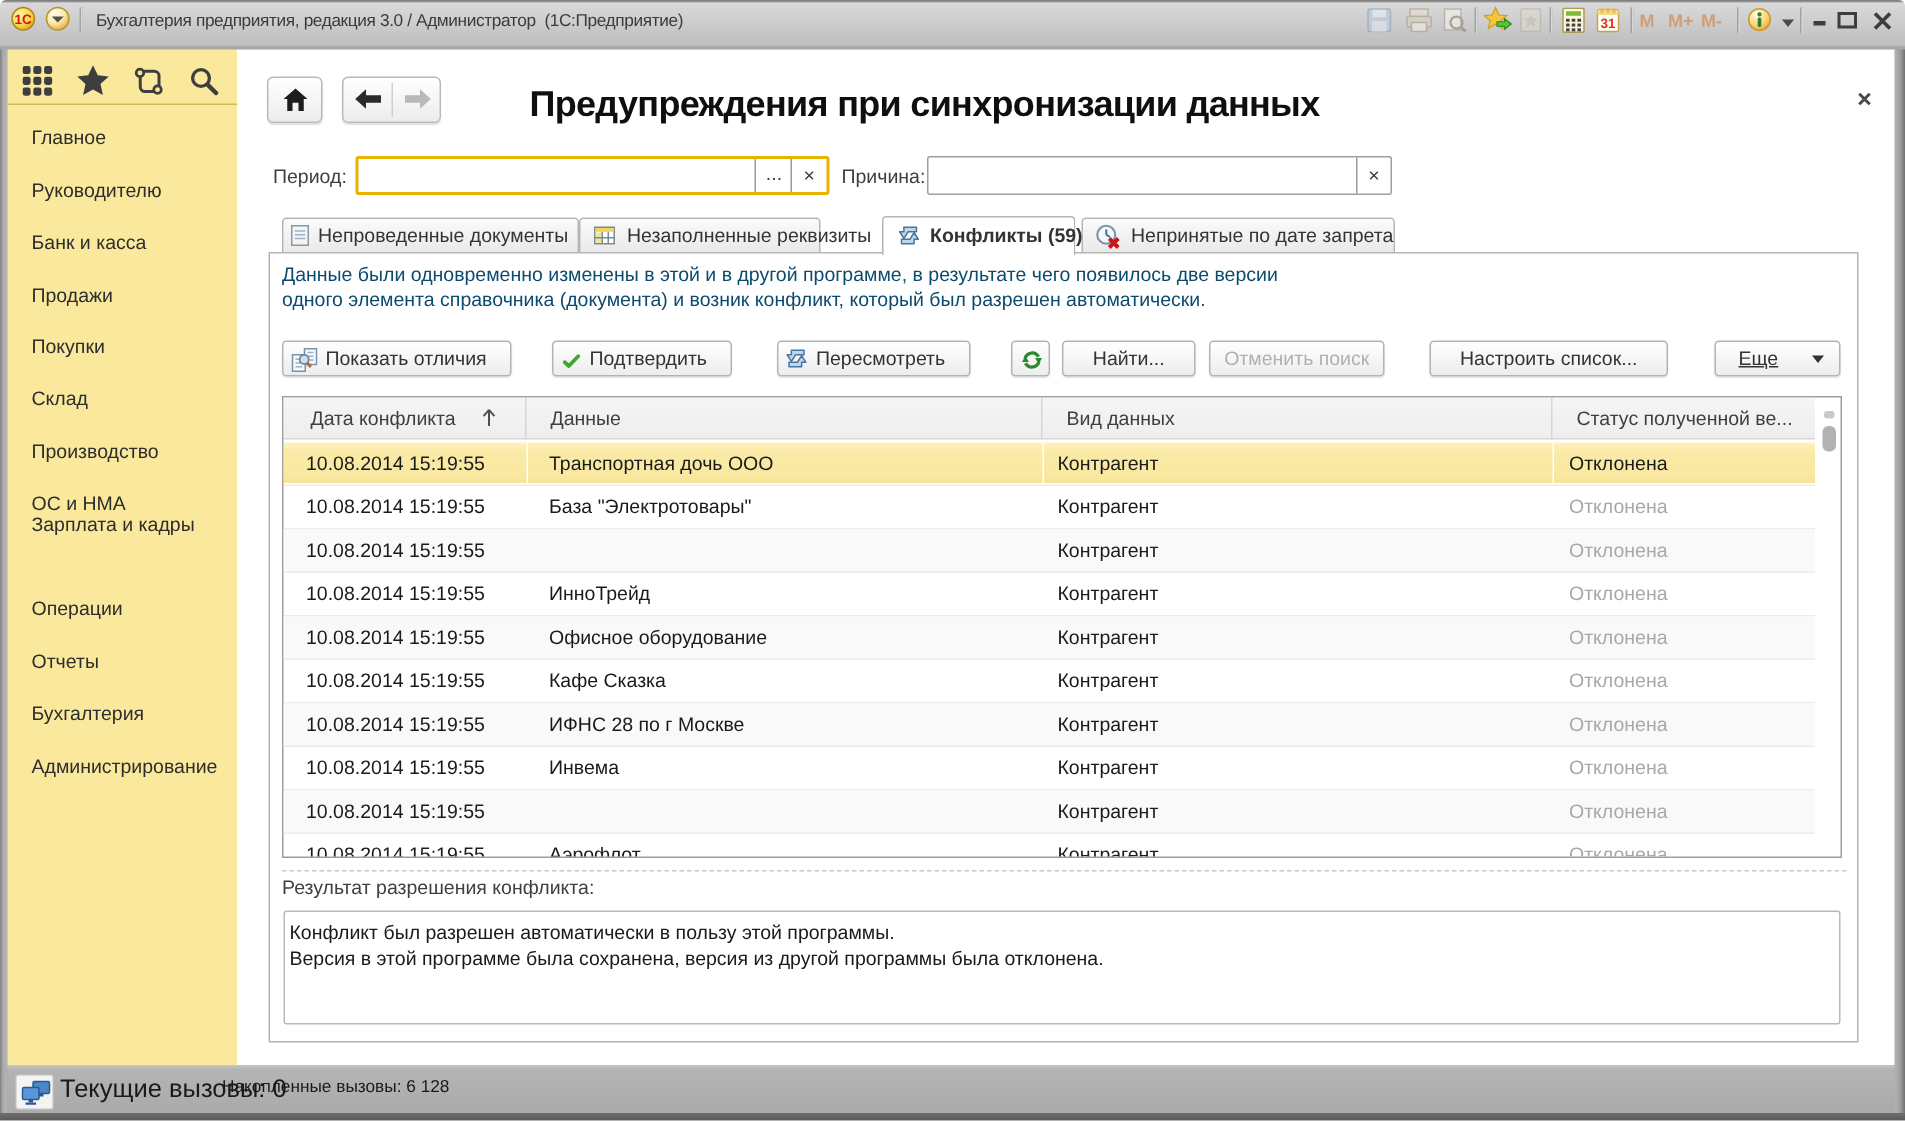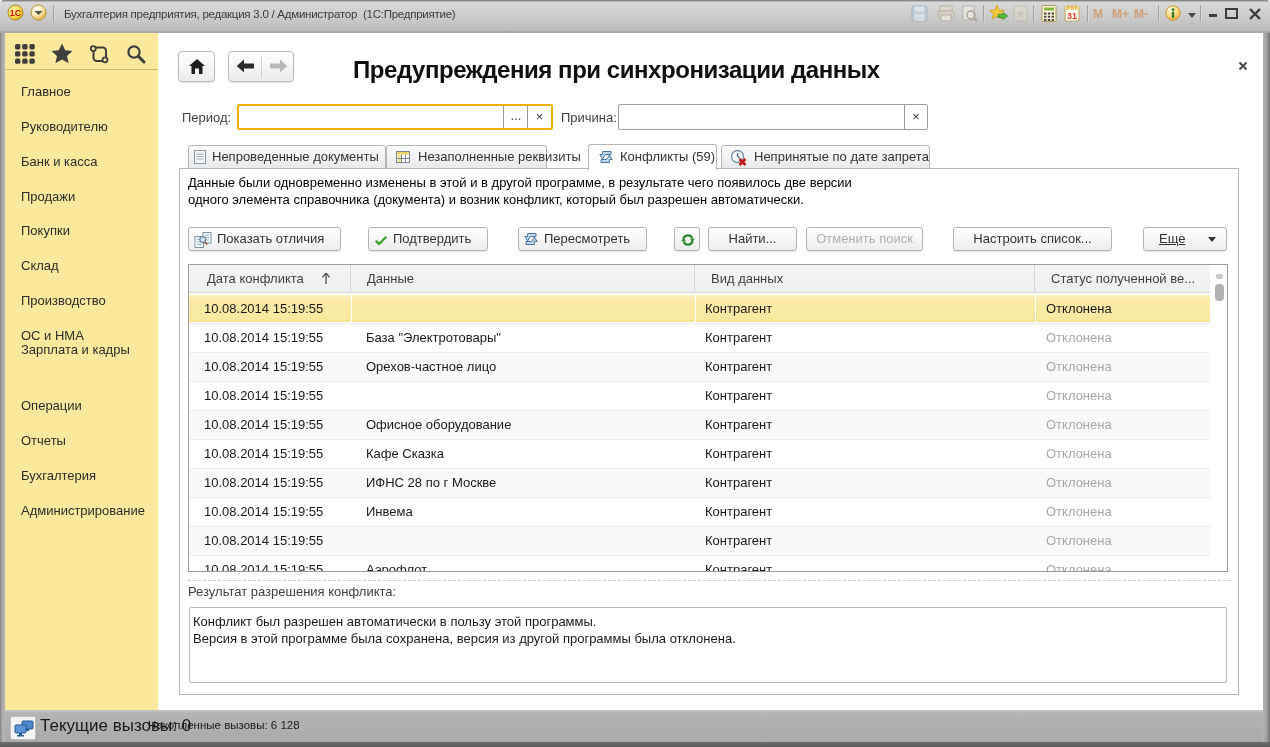--- a/index.html
+++ b/index.html
@@ -30,25 +30,25 @@
 .flabel{top:110px;font-size:13px;color:#3f3f3f;}
 .finput{top:104px;height:26px;box-sizing:border-box;background:#fff;border-radius:2px;}
 .icell{position:absolute;top:0;bottom:0;border-left:1px solid #9a9a9a;color:#3c3c3c;
   text-align:center;font-size:13px;}
 
 .tab{top:145px;height:24px;box-sizing:border-box;border:1px solid #b5b5b5;border-radius:3px 3px 0 0;
   background:linear-gradient(to bottom,#fbfbfb,#e9e9e9);font-size:13px;color:#333;}
 .tab.active{background:#fff;top:144px;height:26px;border-bottom:none;z-index:3;}
 .tab .ticon{position:absolute;left:6px;top:3px;}
 .tab.active .ticon{top:4px;}
-.tab.active .ttext{top:1px;}
+.tab.active .ttext{top:1px;font-weight:bold;}
 .tab .ttext{position:absolute;left:27px;top:0;height:21px;line-height:21px;white-space:nowrap;}
 
 #panel{left:179px;top:168px;width:1060px;height:527px;border:1px solid #b5b5b5;box-sizing:border-box;background:#fff;}
-#infotext{left:188px;top:174px;font-size:13px;line-height:17px;color:#000000;}
+#infotext{left:188px;top:174px;font-size:13px;line-height:17px;color:#0c4a6e;}
 
 .btn{top:227px;height:24px;box-sizing:border-box;border:1px solid #b3b3b3;border-radius:3px;
   box-shadow:0 1px 1px rgba(0,0,0,0.10);background:linear-gradient(to bottom,#ffffff,#ededed);font-size:13px;color:#333;
   text-align:center;white-space:nowrap;}
 .btn .bt{position:absolute;top:0;height:22px;line-height:22px;width:100%;left:0;}
 
 #tbl{left:188px;top:264px;width:1040px;height:308px;border:1px solid #9d9d9d;box-sizing:border-box;background:#fff;overflow:hidden;}
 #thead{position:absolute;left:0;top:0;width:1021px;height:28px;
   background:linear-gradient(to bottom,#f5f5f5,#eeeeee);border-bottom:1px solid #d6d6d6;box-sizing:border-box;}
 .hcell{position:absolute;top:0;height:28px;line-height:27px;font-size:13px;color:#3f3f3f;
@@ -364,37 +364,38 @@
     <div class="hcell" style="left:846px;width:175px;border-right:none;">Статус полученной ве...</div>
   </div>
   <div id="selrow">
       <div style="position:absolute;left:162px;top:0;width:1px;height:100%;background:#fff;"></div>
       <div style="position:absolute;left:506px;top:0;width:1px;height:100%;background:#fff;"></div>
       <div style="position:absolute;left:846px;top:0;width:1px;height:100%;background:#fff;"></div>
     </div>
   <div id="rows">
       <div class="trow" style="top:30px;">
         <div class="tcell c1">10.08.2014 15:19:55</div>
+        <div class="tcell c2">Транспортная дочь ООО</div>
         <div class="tcell c3">Контрагент</div>
         <div class="tcell c4">Отклонена</div>
       </div>
       <div class="trow" style="top:59px;">
         <div class="tcell c1">10.08.2014 15:19:55</div>
         <div class="tcell c2">База "Электротовары"</div>
         <div class="tcell c3">Контрагент</div>
         <div class="tcell c4 gray">Отклонена</div>
       </div>
       <div class="trow" style="top:88px;background:#f9f9f9;">
         <div class="tcell c1">10.08.2014 15:19:55</div>
-        <div class="tcell c2">Орехов-частное лицо</div>
         <div class="tcell c3">Контрагент</div>
         <div class="tcell c4 gray">Отклонена</div>
       </div>
       <div class="trow" style="top:117px;">
         <div class="tcell c1">10.08.2014 15:19:55</div>
+        <div class="tcell c2">ИнноТрейд</div>
         <div class="tcell c3">Контрагент</div>
         <div class="tcell c4 gray">Отклонена</div>
       </div>
       <div class="trow" style="top:146px;background:#f9f9f9;">
         <div class="tcell c1">10.08.2014 15:19:55</div>
         <div class="tcell c2">Офисное оборудование</div>
         <div class="tcell c3">Контрагент</div>
         <div class="tcell c4 gray">Отклонена</div>
       </div>
       <div class="trow" style="top:175px;">

